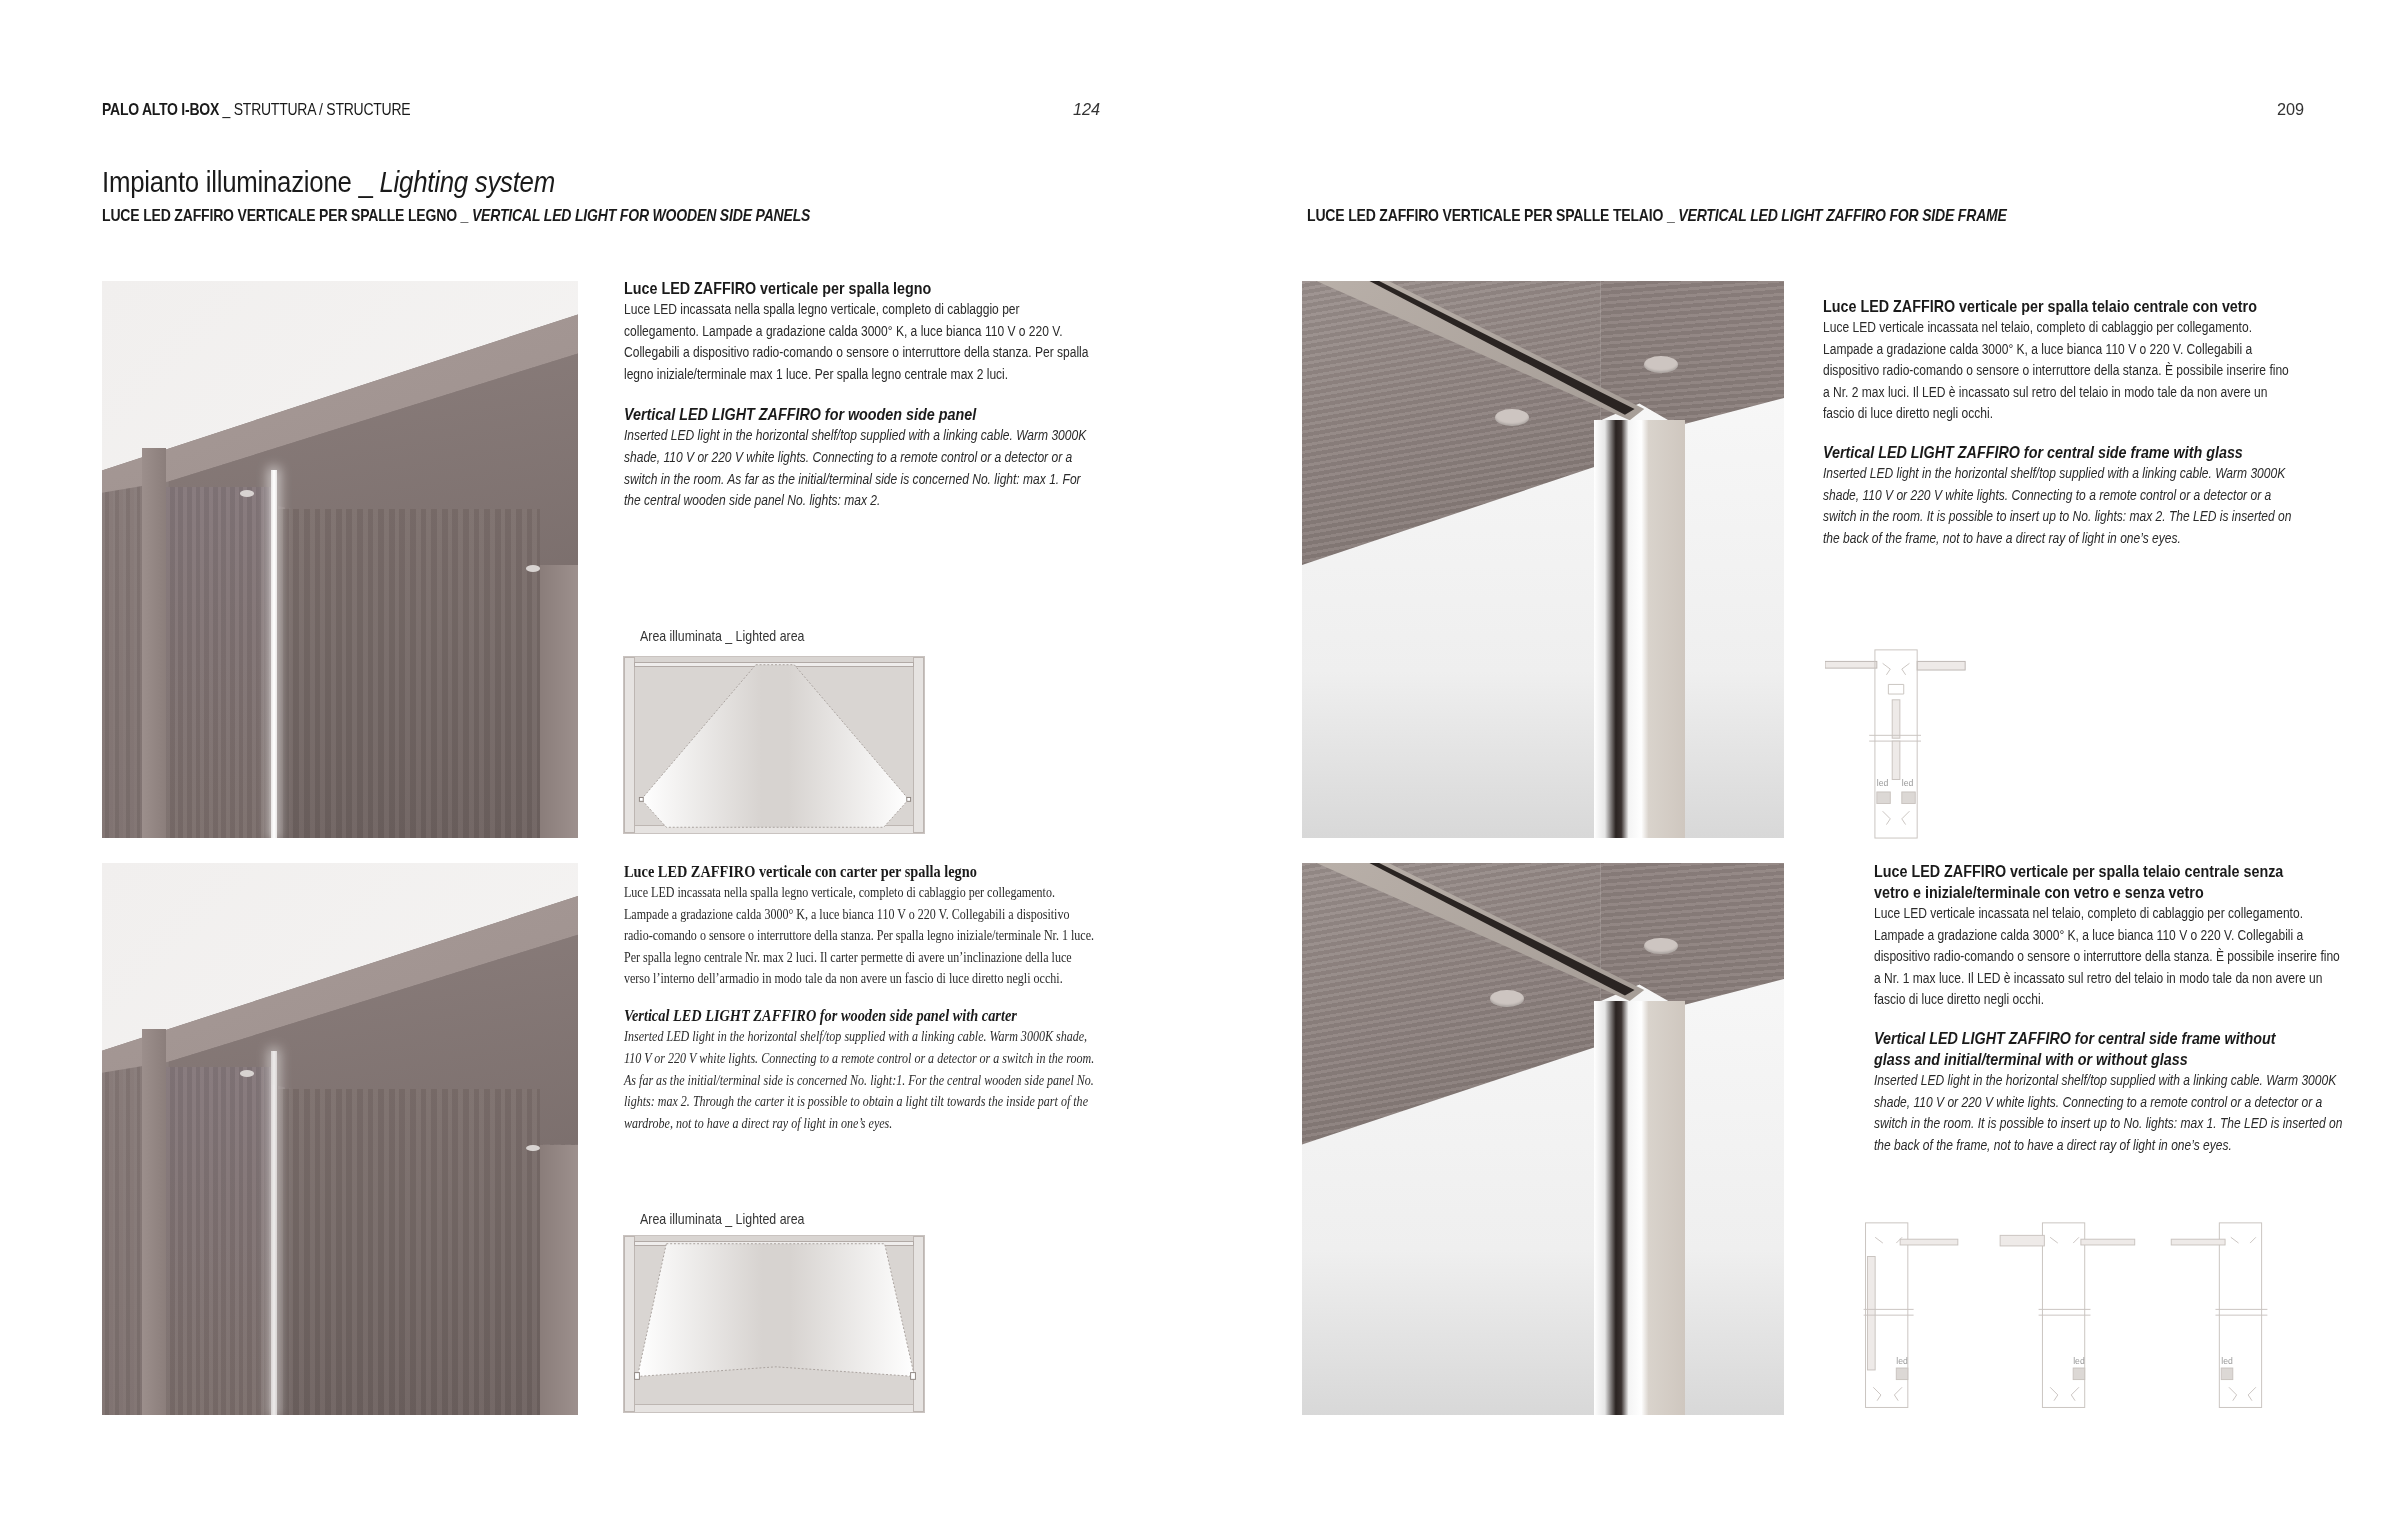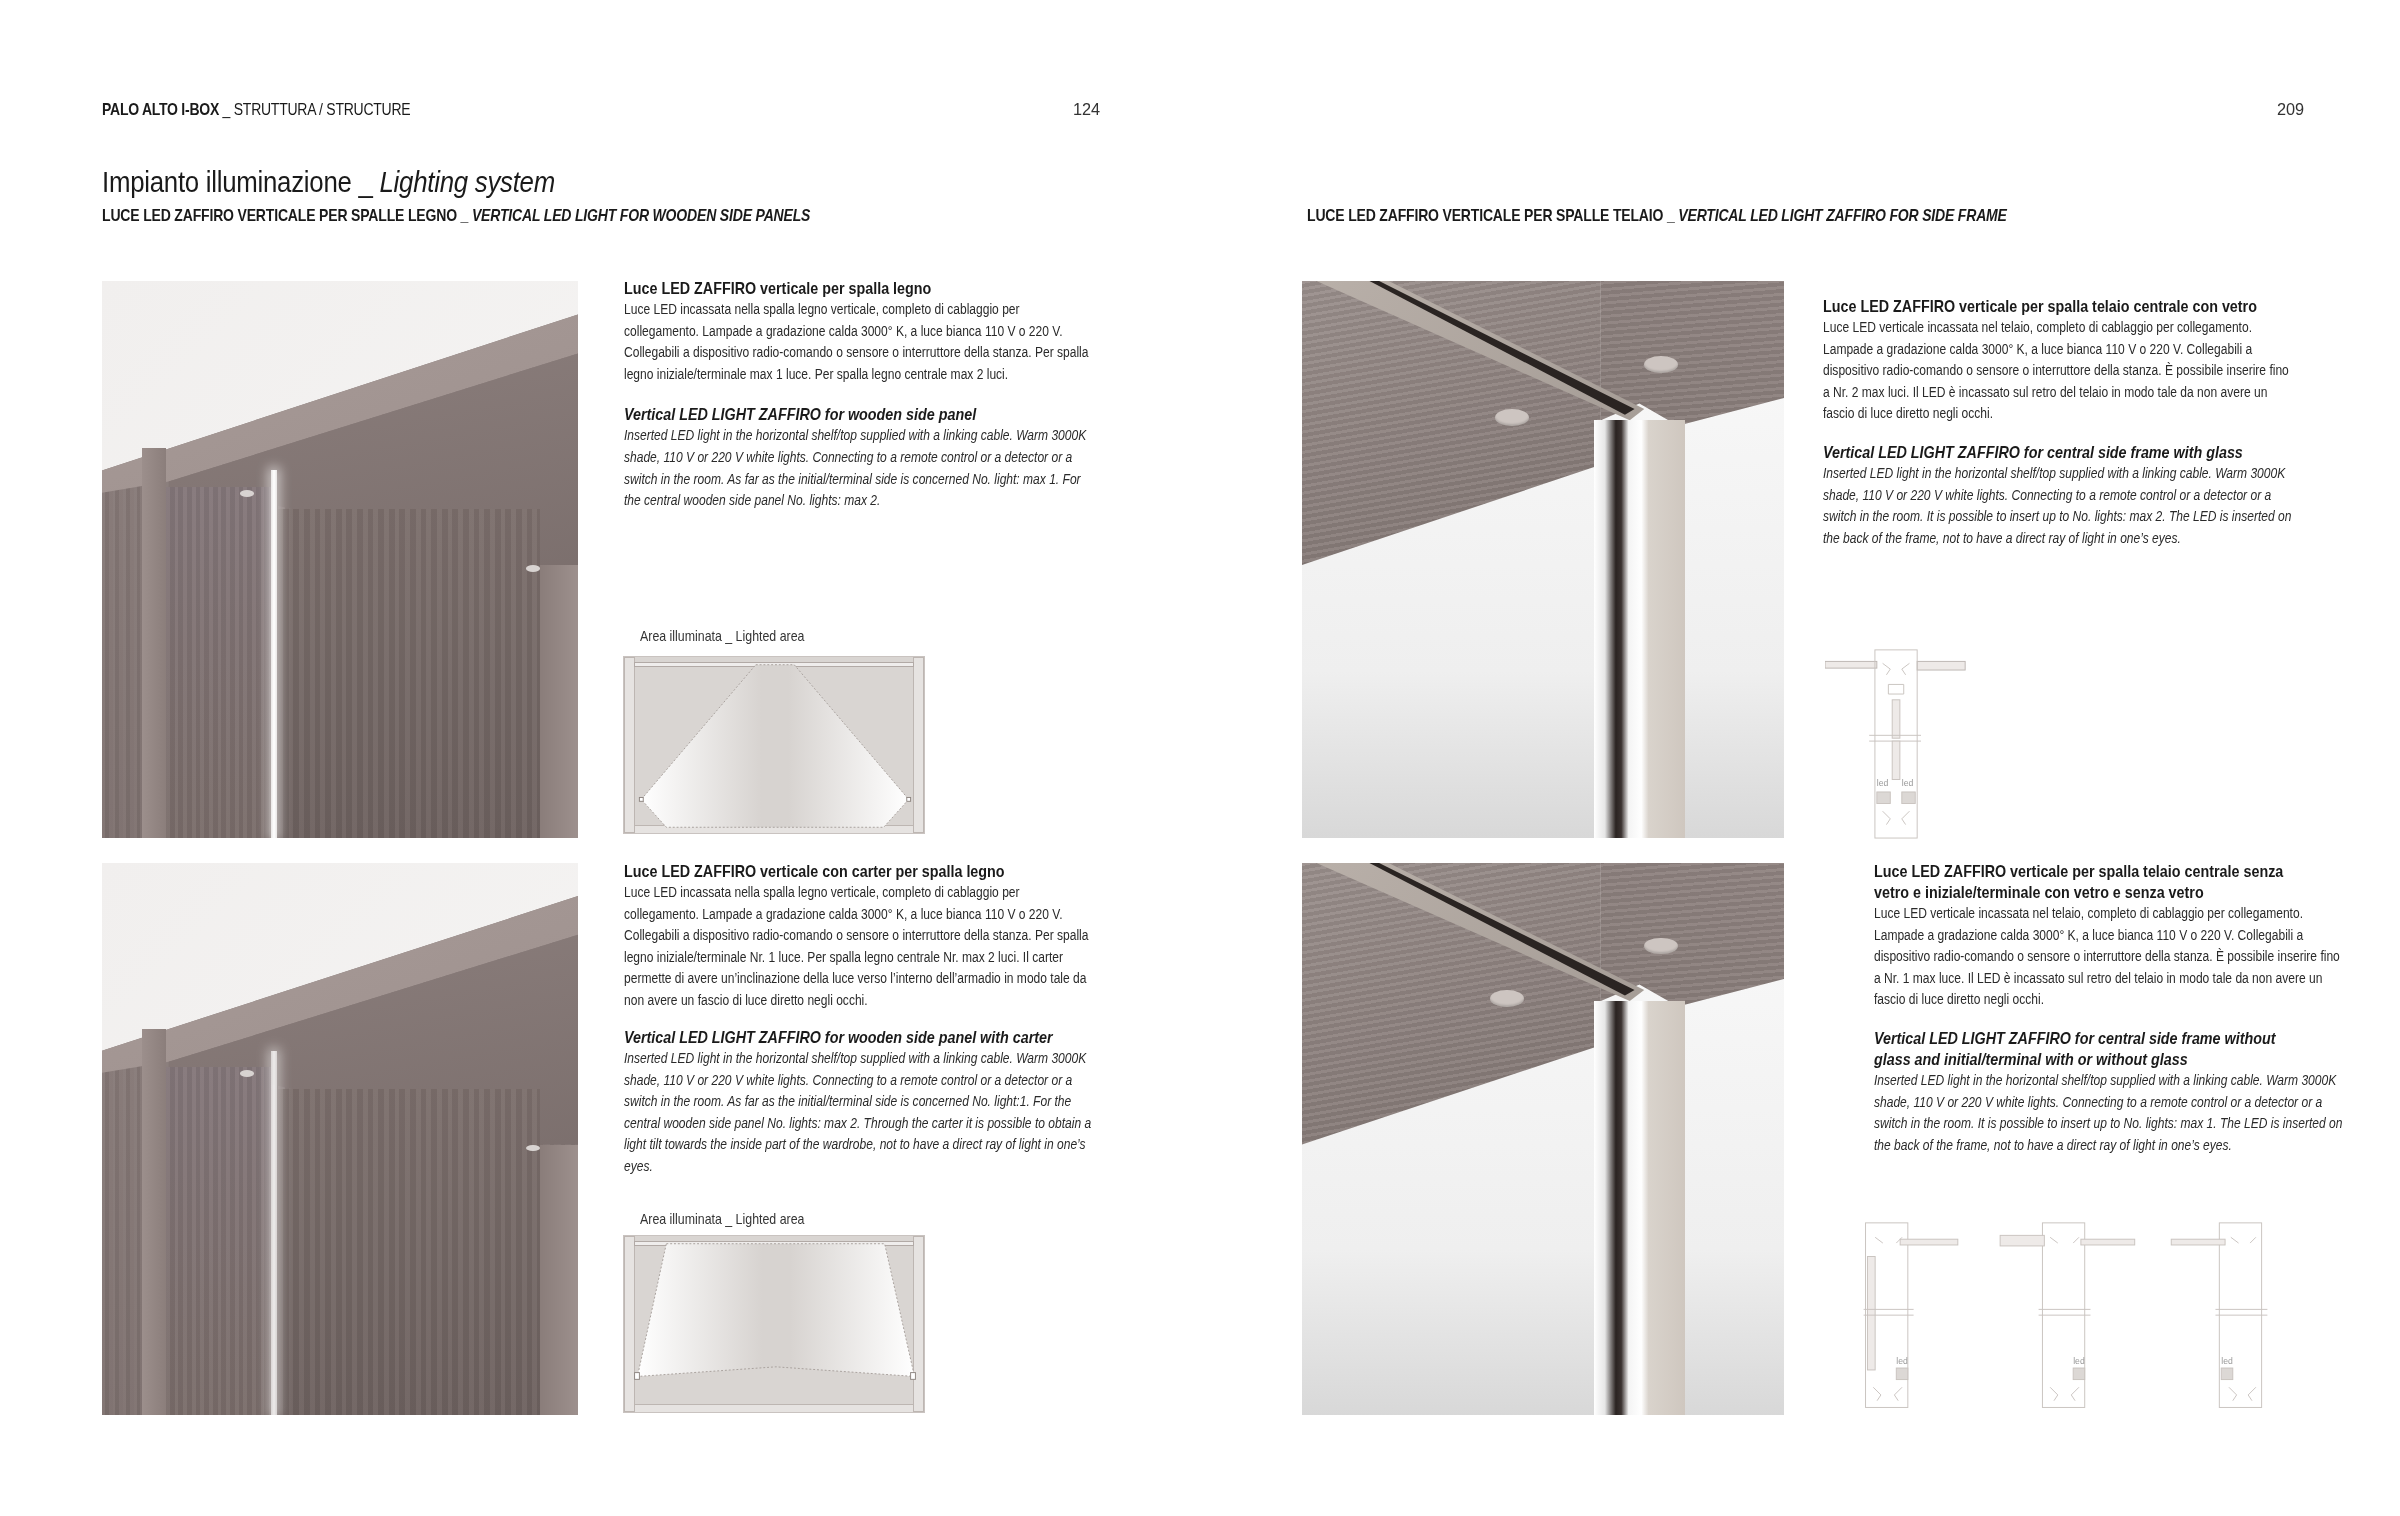--- a/index.html
+++ b/index.html
@@ -73,21 +73,21 @@
     .diagram svg { position: absolute; inset: 0; }
 
     .tech-drawing svg { display: block; }
   </style>
 </head>
 <body>
 
 <div class="abs running-head" style="left:102px;">
   <b>PALO ALTO I-BOX</b><span> _ </span><span>STRUTTURA / STRUCTURE</span>
 </div>
-<div class="abs page-num" style="left:1073px;">124</div>
+<div class="abs page-num" style="left:1073px;font-style:italic;">124</div>
 <div class="abs page-num" style="left:2277px;">209</div>
 
 <div class="abs main-title">
   <span>Impianto illuminazione _ </span><i>Lighting system</i>
 </div>
 
 <div class="abs section-title" style="left:102px;">
   <span>LUCE LED ZAFFIRO VERTICALE PER SPALLE LEGNO _ </span><i>VERTICAL LED LIGHT FOR WOODEN SIDE PANELS</i>
 </div>
 <div class="abs section-title" style="left:1307px;">
@@ -143,21 +143,21 @@
           <stop offset="0.55" stop-color="#d7d3d0"></stop>
           <stop offset="1" stop-color="#ffffff"></stop>
       </linearGradient>
     </defs>
     <polygon points="137,8 177,8 296,148 270,177 44,177 18,148" fill="url(#g1)" stroke="#a8a09c" stroke-dasharray="2,2" stroke-width="1"></polygon>
     <rect x="16" y="146" width="4" height="4" fill="#fff" stroke="#8d8580"></rect>
     <rect x="294" y="146" width="4" height="4" fill="#fff" stroke="#8d8580"></rect>
   </svg>
 </div>
 
-<div class="abs" style="left:624px; top:861px;">
+<div class="abs" style="left:624px; top:861px;font-family:Liberation Serif, serif;">
   <div class="block-title">Luce LED ZAFFIRO verticale con carter per spalla legno</div>
   <div class="block-body">Luce LED incassata nella spalla legno verticale, completo di cablaggio per collegamento. Lampade a gradazione calda 3000° K, a luce bianca 110 V o 220 V. Collegabili a dispositivo radio-comando o sensore o interruttore della stanza. Per spalla legno iniziale/terminale Nr. 1 luce. Per spalla legno centrale Nr. max 2 luci. Il carter permette di avere un’inclinazione della luce verso l’interno dell’armadio in modo tale da non avere un fascio di luce diretto negli occhi.</div>
   <div style="height:15.4px"></div>
   <div class="block-title-en">Vertical LED LIGHT ZAFFIRO for wooden side panel with carter</div>
   <div class="block-body-en">Inserted LED light in the horizontal shelf/top supplied with a linking cable. Warm 3000K shade, 110 V or 220 V white lights. Connecting to a remote control or a detector or a switch in the room. As far as the initial/terminal side is concerned No. light:1. For the central wooden side panel No. lights: max 2. Through the carter it is possible to obtain a light tilt towards the inside part of the wardrobe, not to have a direct ray of light in one’s eyes.</div>
 </div>
 
 <div class="abs area-label" style="left:640px; top:1211px;">Area illuminata _ Lighted area</div>
 
 <div class="abs diagram" style="left:623px; top:1235px; width:302px; height:178px;">

